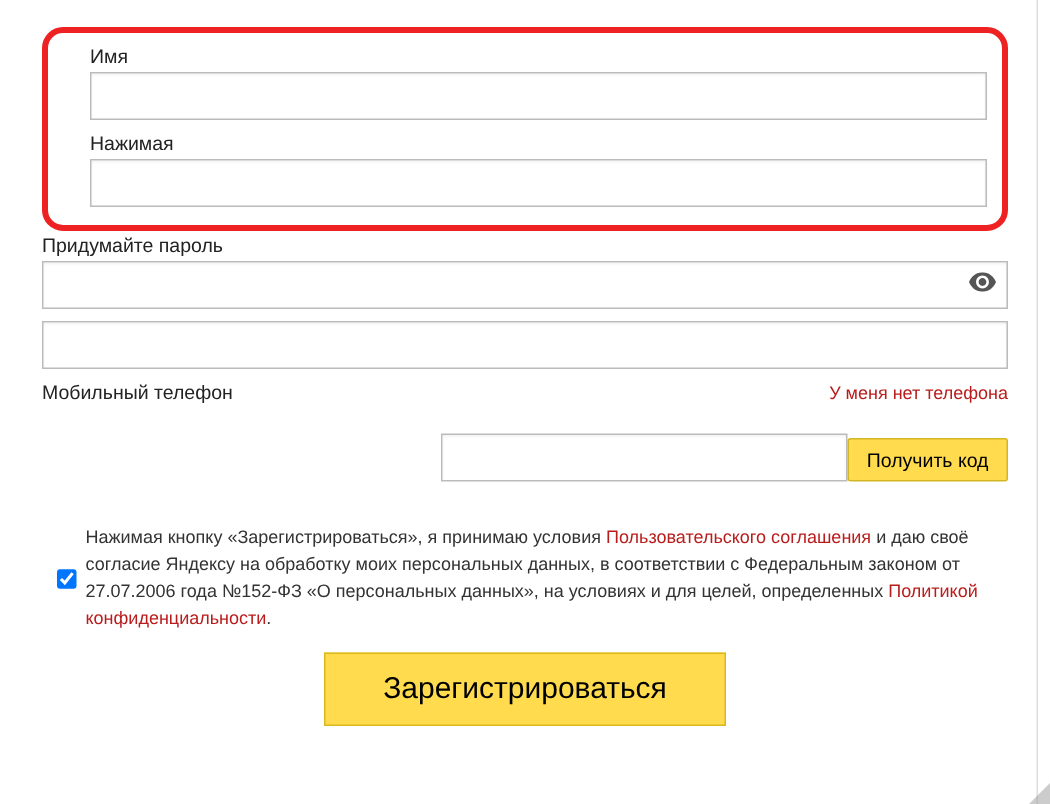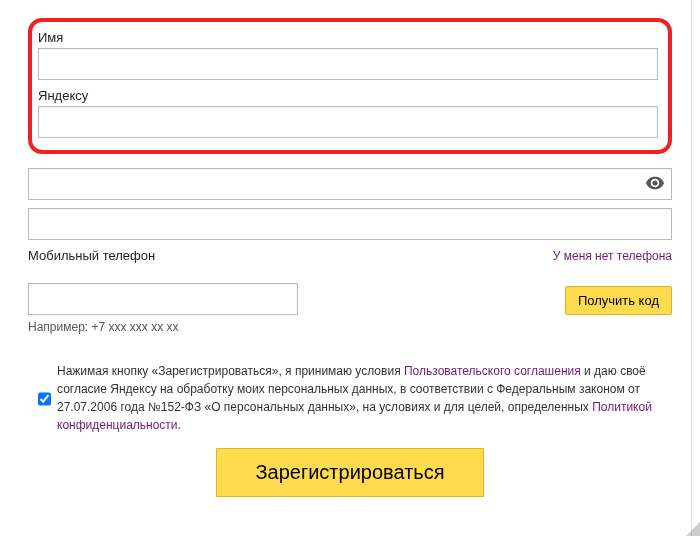--- a/index.html
+++ b/index.html
@@ -1,26 +1,26 @@
 <!DOCTYPE html>
 <html><head>
   <meta charset="utf-8">
   <style>
     * { box-sizing: border-box; margin: 0; padding: 0; }
     body { font-family: Arial, sans-serif; font-size: 13px; background: #fff; width: 700px; height: 536px; overflow: hidden; position: relative; }
     .container { padding: 18px 28px 0 28px; }
-    .highlight-box { border: 4px solid #e22; border-radius: 14px; padding: 8px 10px 12px 6px; margin-bottom: 14px; }
+    .highlight-box { border: 4px solid #e22; border-radius: 14px; padding: 8px 10px 12px 28px; margin-bottom: 2px; }
     .field { margin-bottom: 8px; }
     .field-label { display: block; font-size: 13px; color: #222; margin-bottom: 3px; }
     .text-input { width: 100%; height: 32px; border: 1px solid #bbb; background: #fff; padding: 0 6px; font-size: 13px; box-shadow: inset 0 1px 2px rgba(0,0,0,0.06); }
     .pw-wrap { position: relative; }
     .eye-icon { position: absolute; right: 8px; top: 50%; transform: translateY(-50%); color: #555; cursor: pointer; font-size: 15px; }
-    .phone-row { display: flex; justify-content: space-between; align-items: flex-end; margin-top: 6px; }
+    .phone-row { display: flex; justify-content: flex-end; align-items: flex-end; margin-top: 6px; }
     .phone-label-row { display: flex; justify-content: space-between; align-items: baseline; margin-bottom: 20px; }
-    .link { color: #701a75; text-decoration: none; cursor: pointer; }
+    .link { color: #b91c1c; text-decoration: none; cursor: pointer; }
     .phone-wrap { flex: 0 0 42%; }
     .get-code-btn { background: #ffdb4d; border: 1px solid #d2b623; padding: 6px 12px; font-size: 13px; cursor: pointer; border-radius: 2px; }
     .example { font-size: 12px; color: #555; margin-top: 5px; }
     .terms-row { display: flex; gap: 6px; margin-top: 28px; font-size: 12px; color: #333; line-height: 1.5; padding-left: 10px; }
     .terms-row input { margin-top: 2px; }
     .terms-text { flex: 1; }
     .submit-row { text-align: center; margin-top: 14px; }
     .submit-btn { background: #ffdb4d; border: 1px solid #dab91f; padding: 12px 38px; font-size: 20px; cursor: pointer; }
     .right-edge { position: absolute; right: 8px; top: 0; bottom: 0; width: 1px; background: #ddd; }
     .corner-tri { position: absolute; right: 0; bottom: 0; width: 0; height: 0; border-left: 14px solid transparent; border-bottom: 14px solid #999; opacity: 0.5; }
@@ -29,27 +29,28 @@
 <body>
 
 <div class="container">
 
   <div class="highlight-box">
     <div class="field">
       <label class="field-label">Имя</label>
       <input type="text" class="text-input" style="">
     </div>
     <div class="field" style="margin-bottom:0">
-      <label class="field-label">Яндексу</label>
+      <label class="field-label">Нажимая</label>
       <input type="text" class="text-input" style="">
     </div>
   </div>
 
 
   <div class="field">
+    <label class="field-label">Придумайте пароль</label>
     <div class="pw-wrap">
       <input type="password" class="text-input" style="">
       <span class="eye-icon">
         <svg width="18" height="13" viewBox="0 0 18 13">
             <path d="M9 0C5 0 1.7 2.5 0 6.5 1.7 10.5 5 13 9 13s7.3-2.5 9-6.5C16.3 2.5 13 0 9 0zm0 10.8c-2.4 0-4.3-1.9-4.3-4.3S6.6 2.2 9 2.2s4.3 1.9 4.3 4.3-1.9 4.3-4.3 4.3zm0-6.9c-1.4 0-2.6 1.2-2.6 2.6S7.6 9.1 9 9.1s2.6-1.2 2.6-2.6S10.4 3.9 9 3.9z" fill="#555"></path>
           </svg>
       </span>
     </div>
   </div>
 
@@ -61,21 +62,20 @@
     <div class="phone-label-row">
       <span class="field-label" style="margin:0">Мобильный телефон</span>
       <a class="link" style="font-size:12px">У меня нет телефона</a>
     </div>
     <div class="phone-row">
       <div class="phone-wrap">
         <input type="text" class="text-input" style="">
       </div>
       <button class="get-code-btn">Получить код</button>
     </div>
-    <div class="example">Например: +7 xxx xxx xx xx</div>
   </div>
 
   <div class="terms-row">
     <input type="checkbox" checked="" style="">
     <div class="terms-text">
       <span>Нажимая кнопку «Зарегистрироваться», я принимаю условия </span><a class="link">Пользовательского соглашения</a><span> и даю своё согласие Яндексу на обработку моих персональных данных, в соответствии с Федеральным законом от 27.07.2006 года №152-ФЗ «О персональных данных», на условиях и для целей, определенных </span><a class="link">Политикой конфиденциальности</a><span>.</span>
     </div>
   </div>
 
   <div class="submit-row">

